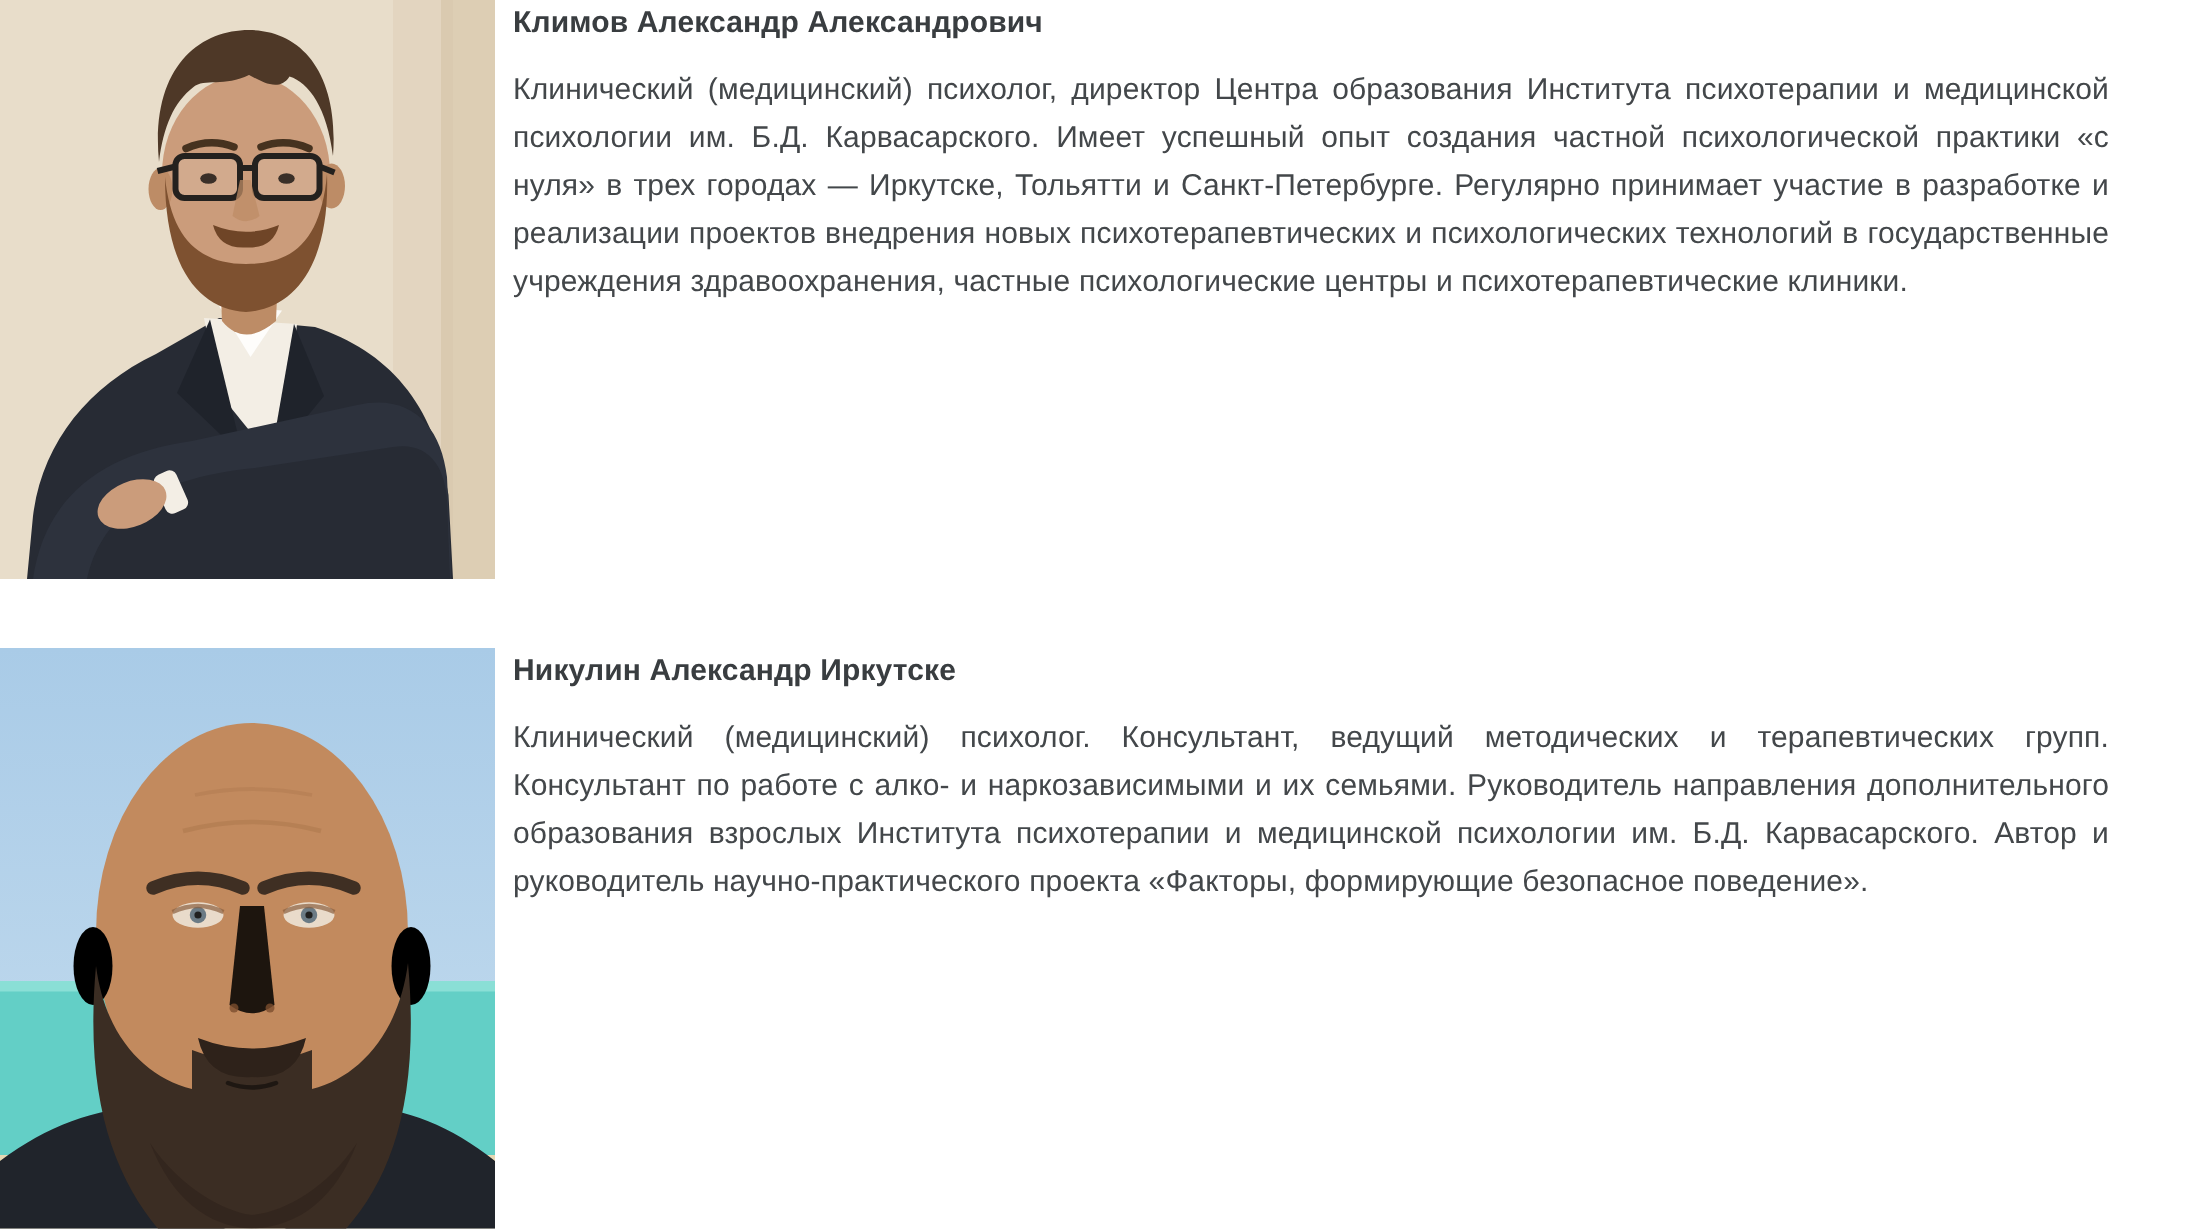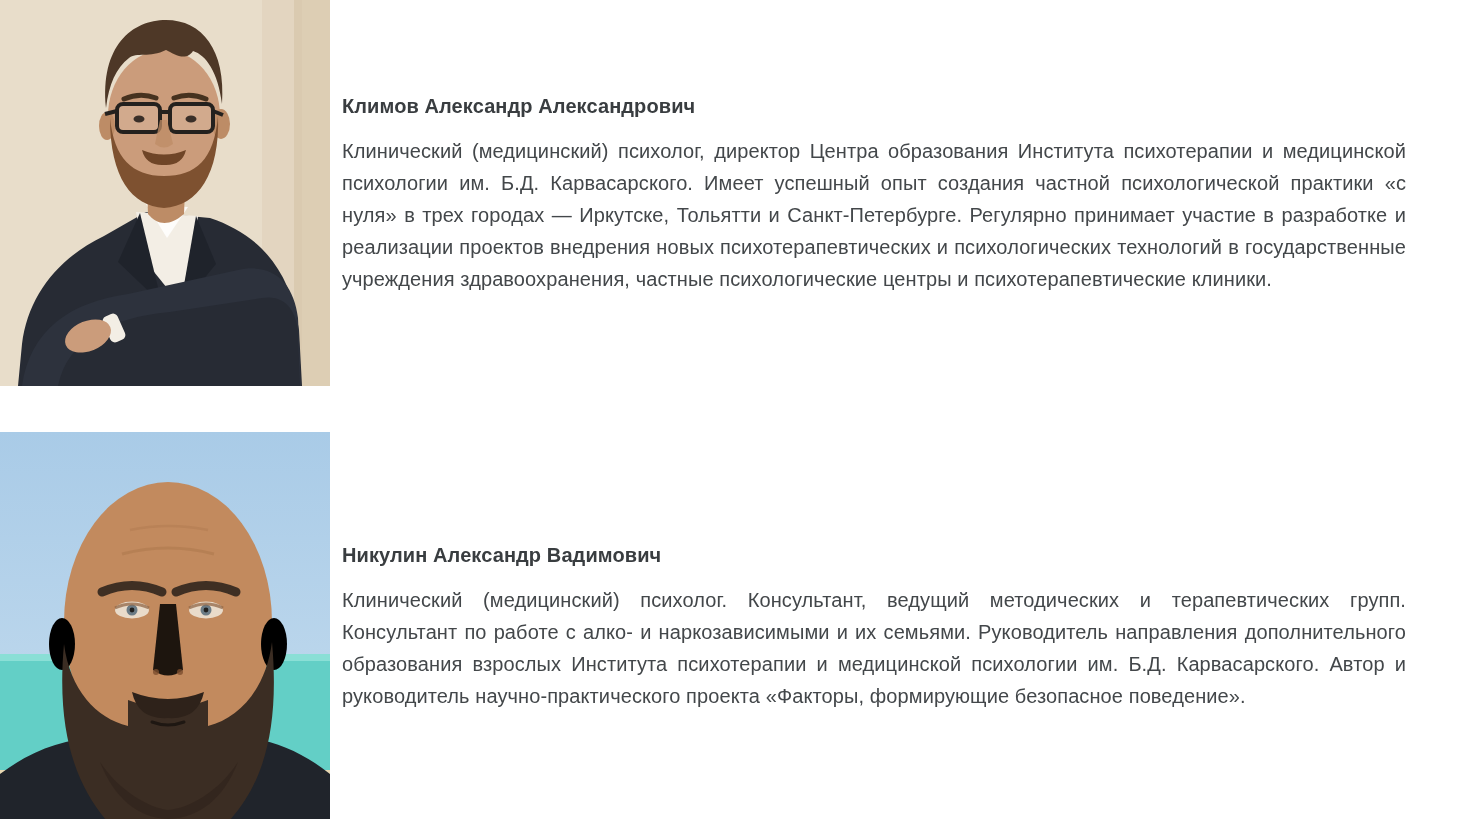--- a/index.html
+++ b/index.html
@@ -5,21 +5,21 @@
   :root{
     --page_bg:#ffffff;
   }
   *{box-sizing:border-box;margin:0;padding:0;}
   html,body{width:1473px;height:819px;overflow:hidden;}
   body{
     background:var(--page_bg);
     font-family:"Liberation Sans","DejaVu Sans",sans-serif;
   }
   .page{width:1473px;height:819px;position:relative;}
-  .profile{display:flex;align-items:center;}
+  .profile{display:flex;align-items:flex-start;}
   .profile + .profile{margin-top:46px;}
   .photo{
     flex:0 0 330px;width:330px;overflow:hidden;position:relative;
   }
   .photo svg{display:block;width:330px;}
   .photo-1{height:386px;}
   .photo-2{height:388px;}
   .info{
     flex:1 1 auto;
     margin-left:12px;
@@ -148,18 +148,18 @@
         <path d="M0 388 L0 342 C32 318 62 308 100 304 C98 340 122 376 152 388 Z" style="fill:var(--photo2_shirt)"></path>
         <path d="M330 388 L330 342 C300 318 272 308 238 304 C240 340 218 376 188 388 Z" style="fill:var(--photo2_shirt)"></path>
 
         <path d="M64 212 C70 258 96 286 128 294 L128 268 Q168 284 208 268 L208 294 C240 286 266 256 272 210 C280 300 262 352 230 388 L106 388 C76 352 56 300 64 212 Z" style="fill:var(--photo2_beard)"></path>
         <path d="M100 330 C120 360 150 376 168 378 C190 376 218 360 238 330 C224 366 200 386 168 387 C138 386 114 366 100 330 Z" opacity="0.6" style="fill:var(--photo2_beard_dark)"></path>
         <path d="M132 260 Q168 274 204 260 Q198 288 168 286 Q138 288 132 260 Z" style="fill:var(--photo2_beard_dark)"></path>
         <path d="M152 290 Q168 296 184 290" stroke="#1e1712" stroke-width="3" fill="none" stroke-linecap="round"></path>
       </svg>
     </figure>
     <div class="info">
-      <h3 class="name">Никулин Александр Вадимович</h3>
+      <h3 class="name">Никулин Александр Иркутске</h3>
       <p class="bio">Клинический (медицинский) психолог. Консультант, ведущий методических и терапевтических групп. Консультант по работе с алко- и наркозависимыми и их семьями. Руководитель направления дополнительного образования взрослых Института психотерапии и медицинской психологии им. Б.Д. Карвасарского. Автор и руководитель научно-практического проекта «Факторы, формирующие безопасное поведение».</p>
     </div>
   </section>
 
 </main>
 
 </body></html>

